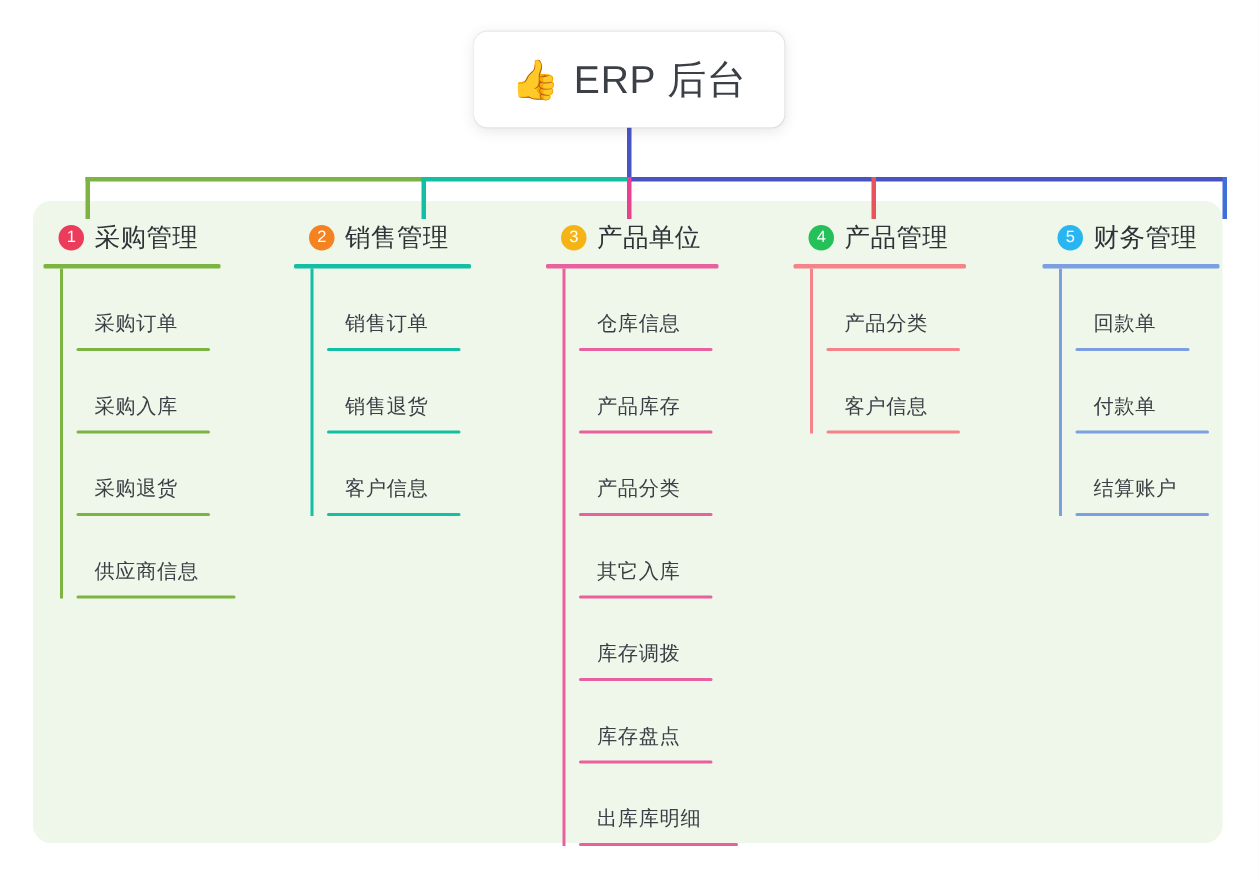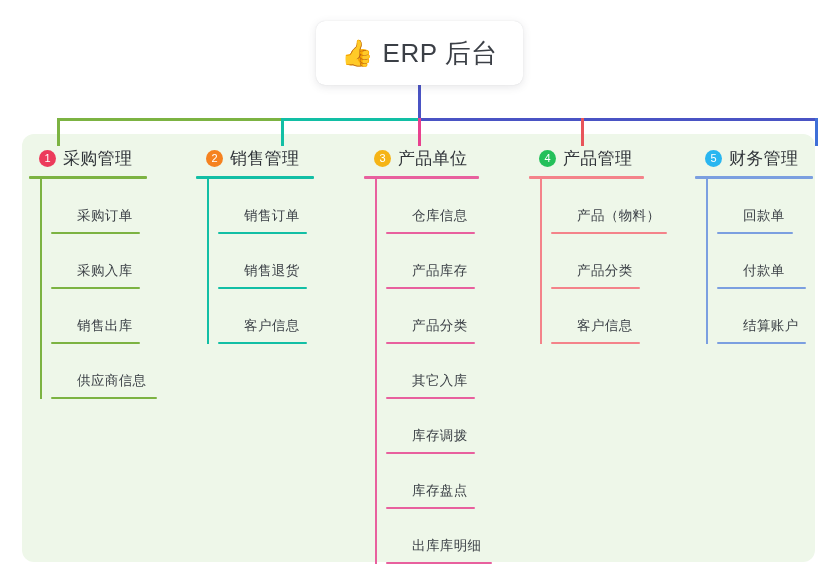--- a/index.html
+++ b/index.html
@@ -124,21 +124,21 @@
     bottom: 0;
     width: 2px;
   }
   .leaf {
     position: relative;
     height: 55px;
     box-sizing: border-box;
   }
   .leaf-label {
     position: absolute;
-    left: 37px;
+    left: 23px;
     bottom: 9px;
     font-size: 13.5px;
     color: #3a3f45;
     white-space: nowrap;
     letter-spacing: 0.4px;
   }
   .leaf-rule {
     position: absolute;
     left: 11px;
     bottom: 0;
@@ -183,21 +183,21 @@
           <div class="spine" style="background: rgb(124, 179, 66);"></div>
           <div class="leaf">
             <span class="leaf-label">采购订单</span>
             <div class="leaf-rule" style="width: 89px; background: rgb(124, 179, 66);"></div>
           </div>
           <div class="leaf">
             <span class="leaf-label">采购入库</span>
             <div class="leaf-rule" style="width: 89px; background: rgb(124, 179, 66);"></div>
           </div>
           <div class="leaf">
-            <span class="leaf-label">销售出库</span>
+            <span class="leaf-label">采购退货</span>
             <div class="leaf-rule" style="width: 89px; background: rgb(124, 179, 66);"></div>
           </div>
           <div class="leaf">
             <span class="leaf-label">供应商信息</span>
             <div class="leaf-rule" style="width: 106px; background: rgb(124, 179, 66);"></div>
           </div>
         </div>
       </div>
       <div class="column" style="left: 196px; top: 145px;">
         <div class="col-head">
@@ -261,24 +261,20 @@
       </div>
       <div class="column" style="left: 529px; top: 145px;">
         <div class="col-head">
           <span class="badge" style="background: rgb(36, 192, 90);">4</span>
           <span class="col-title">产品管理</span>
         </div>
         <div class="col-head-rule" style="width: 115px; background: rgb(244, 131, 138);"></div>
         <div class="col-body">
           <div class="spine" style="background: rgb(244, 131, 138);"></div>
           <div class="leaf">
-            <span class="leaf-label">产品（物料）</span>
-            <div class="leaf-rule" style="width: 116px; background: rgb(244, 131, 138);"></div>
-          </div>
-          <div class="leaf">
             <span class="leaf-label">产品分类</span>
             <div class="leaf-rule" style="width: 89px; background: rgb(244, 131, 138);"></div>
           </div>
           <div class="leaf">
             <span class="leaf-label">客户信息</span>
             <div class="leaf-rule" style="width: 89px; background: rgb(244, 131, 138);"></div>
           </div>
         </div>
       </div>
       <div class="column" style="left: 695px; top: 145px;">

